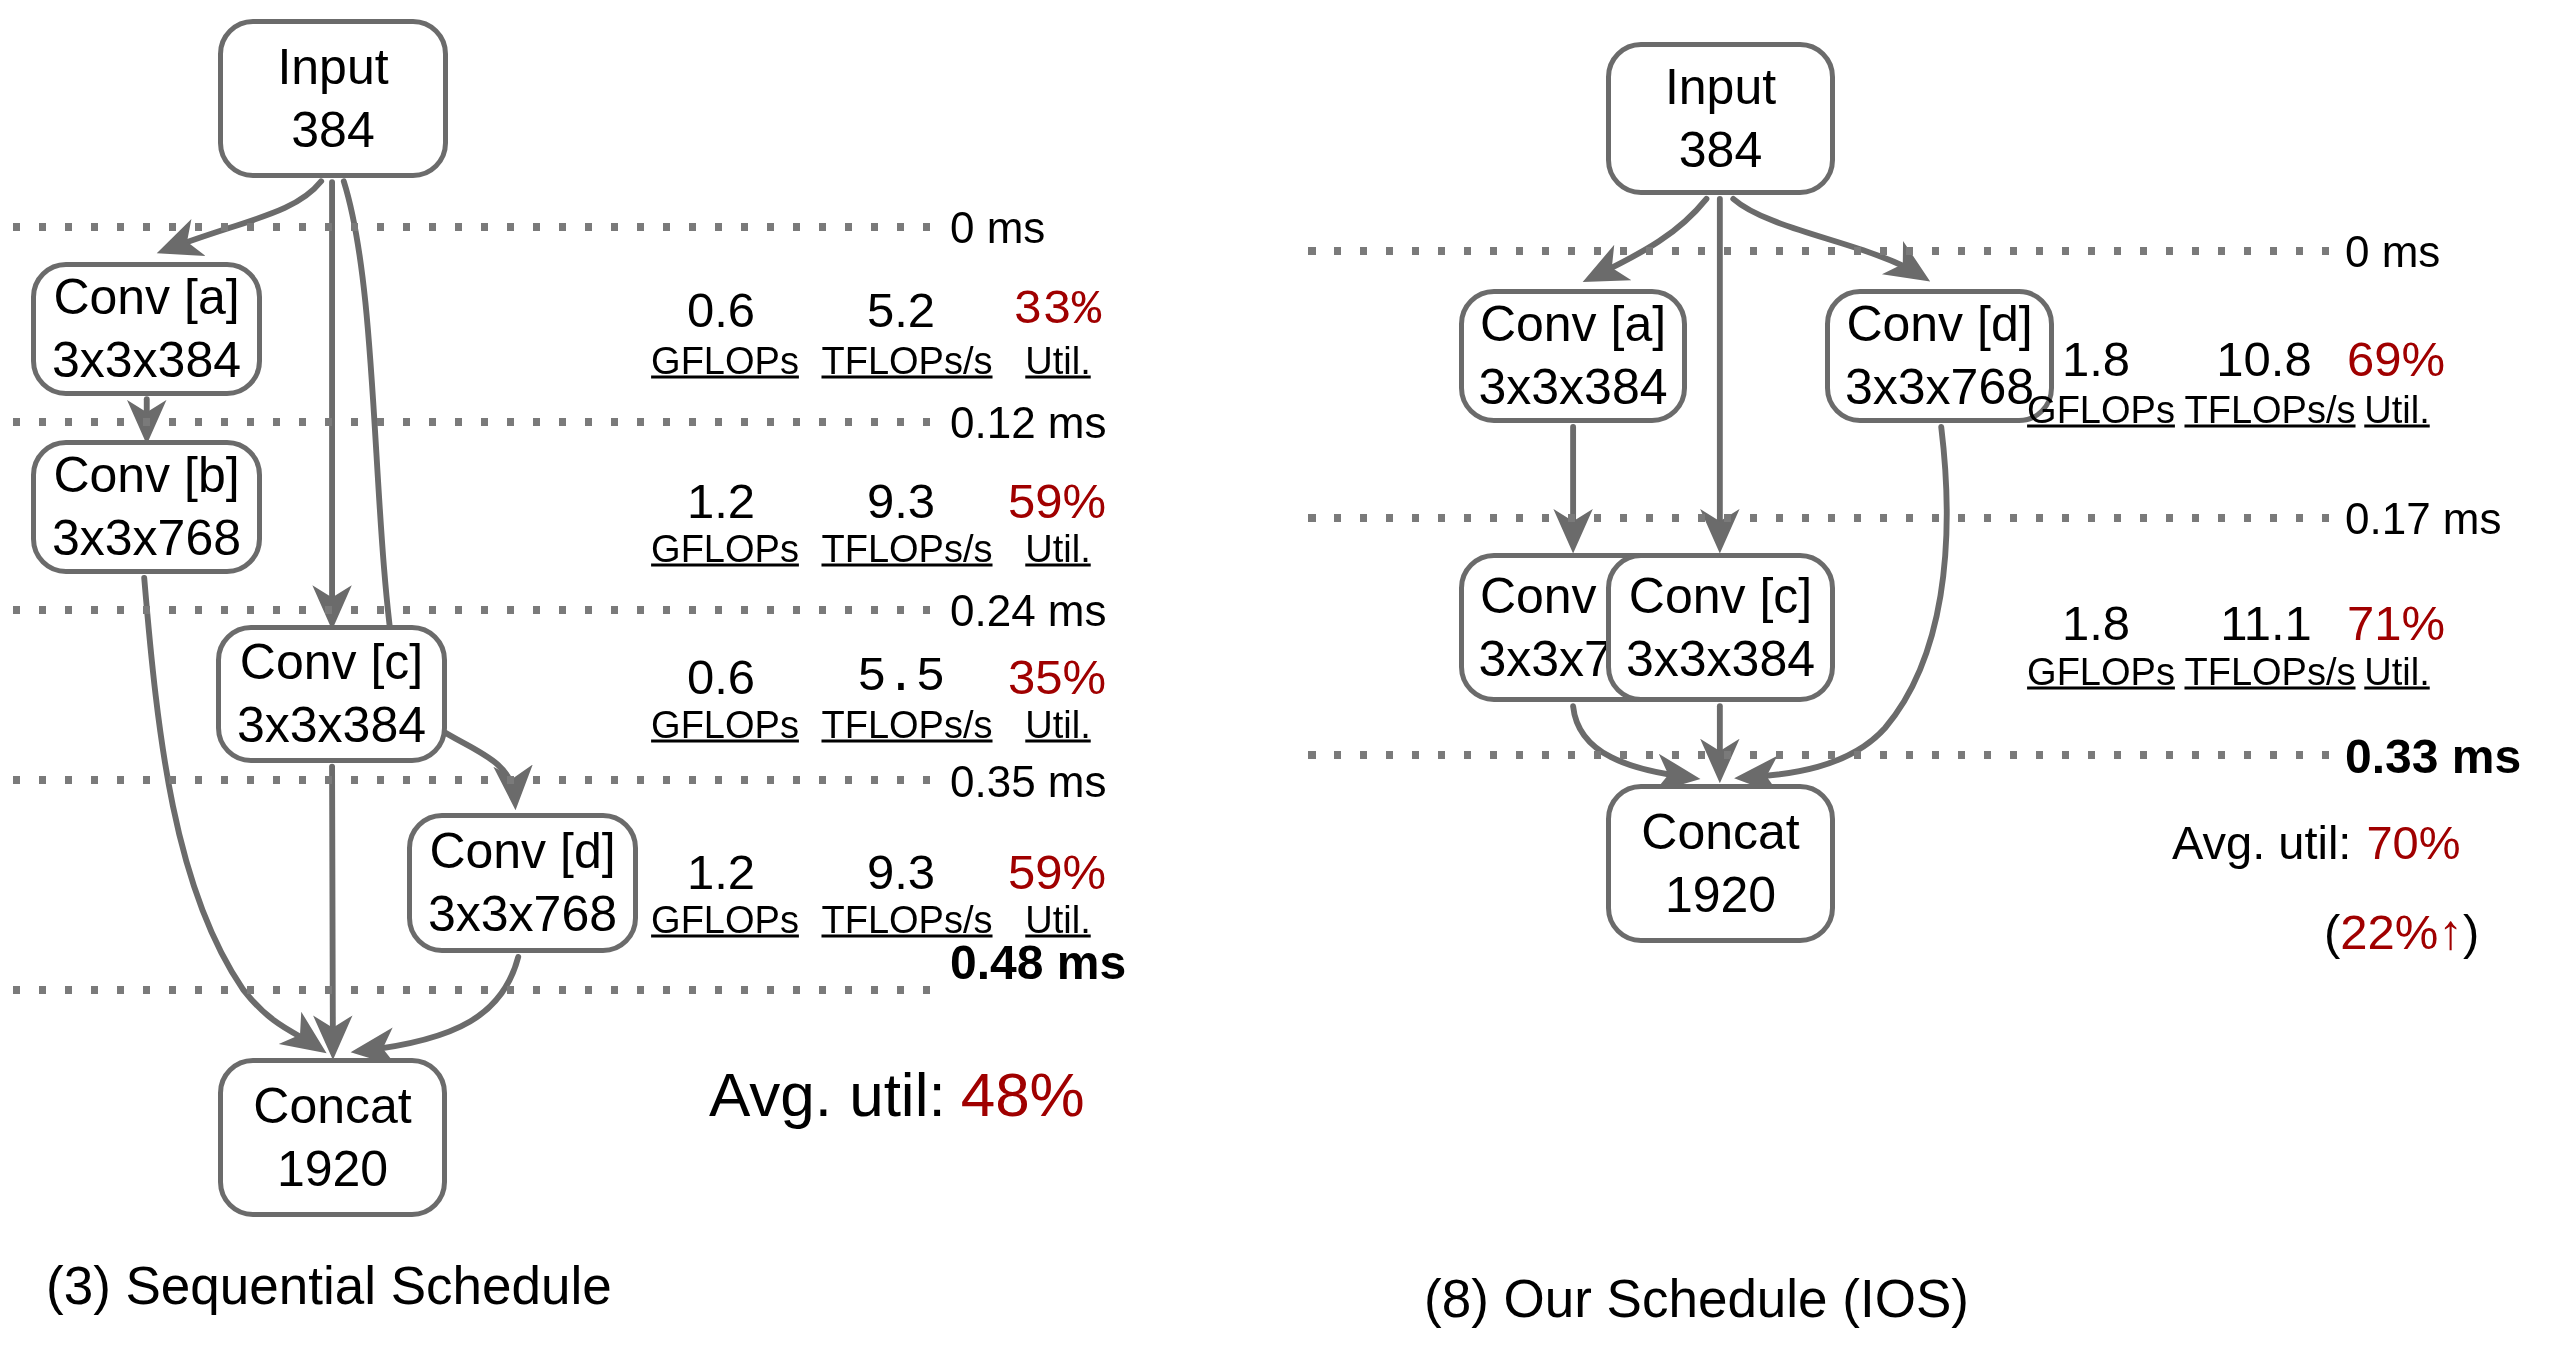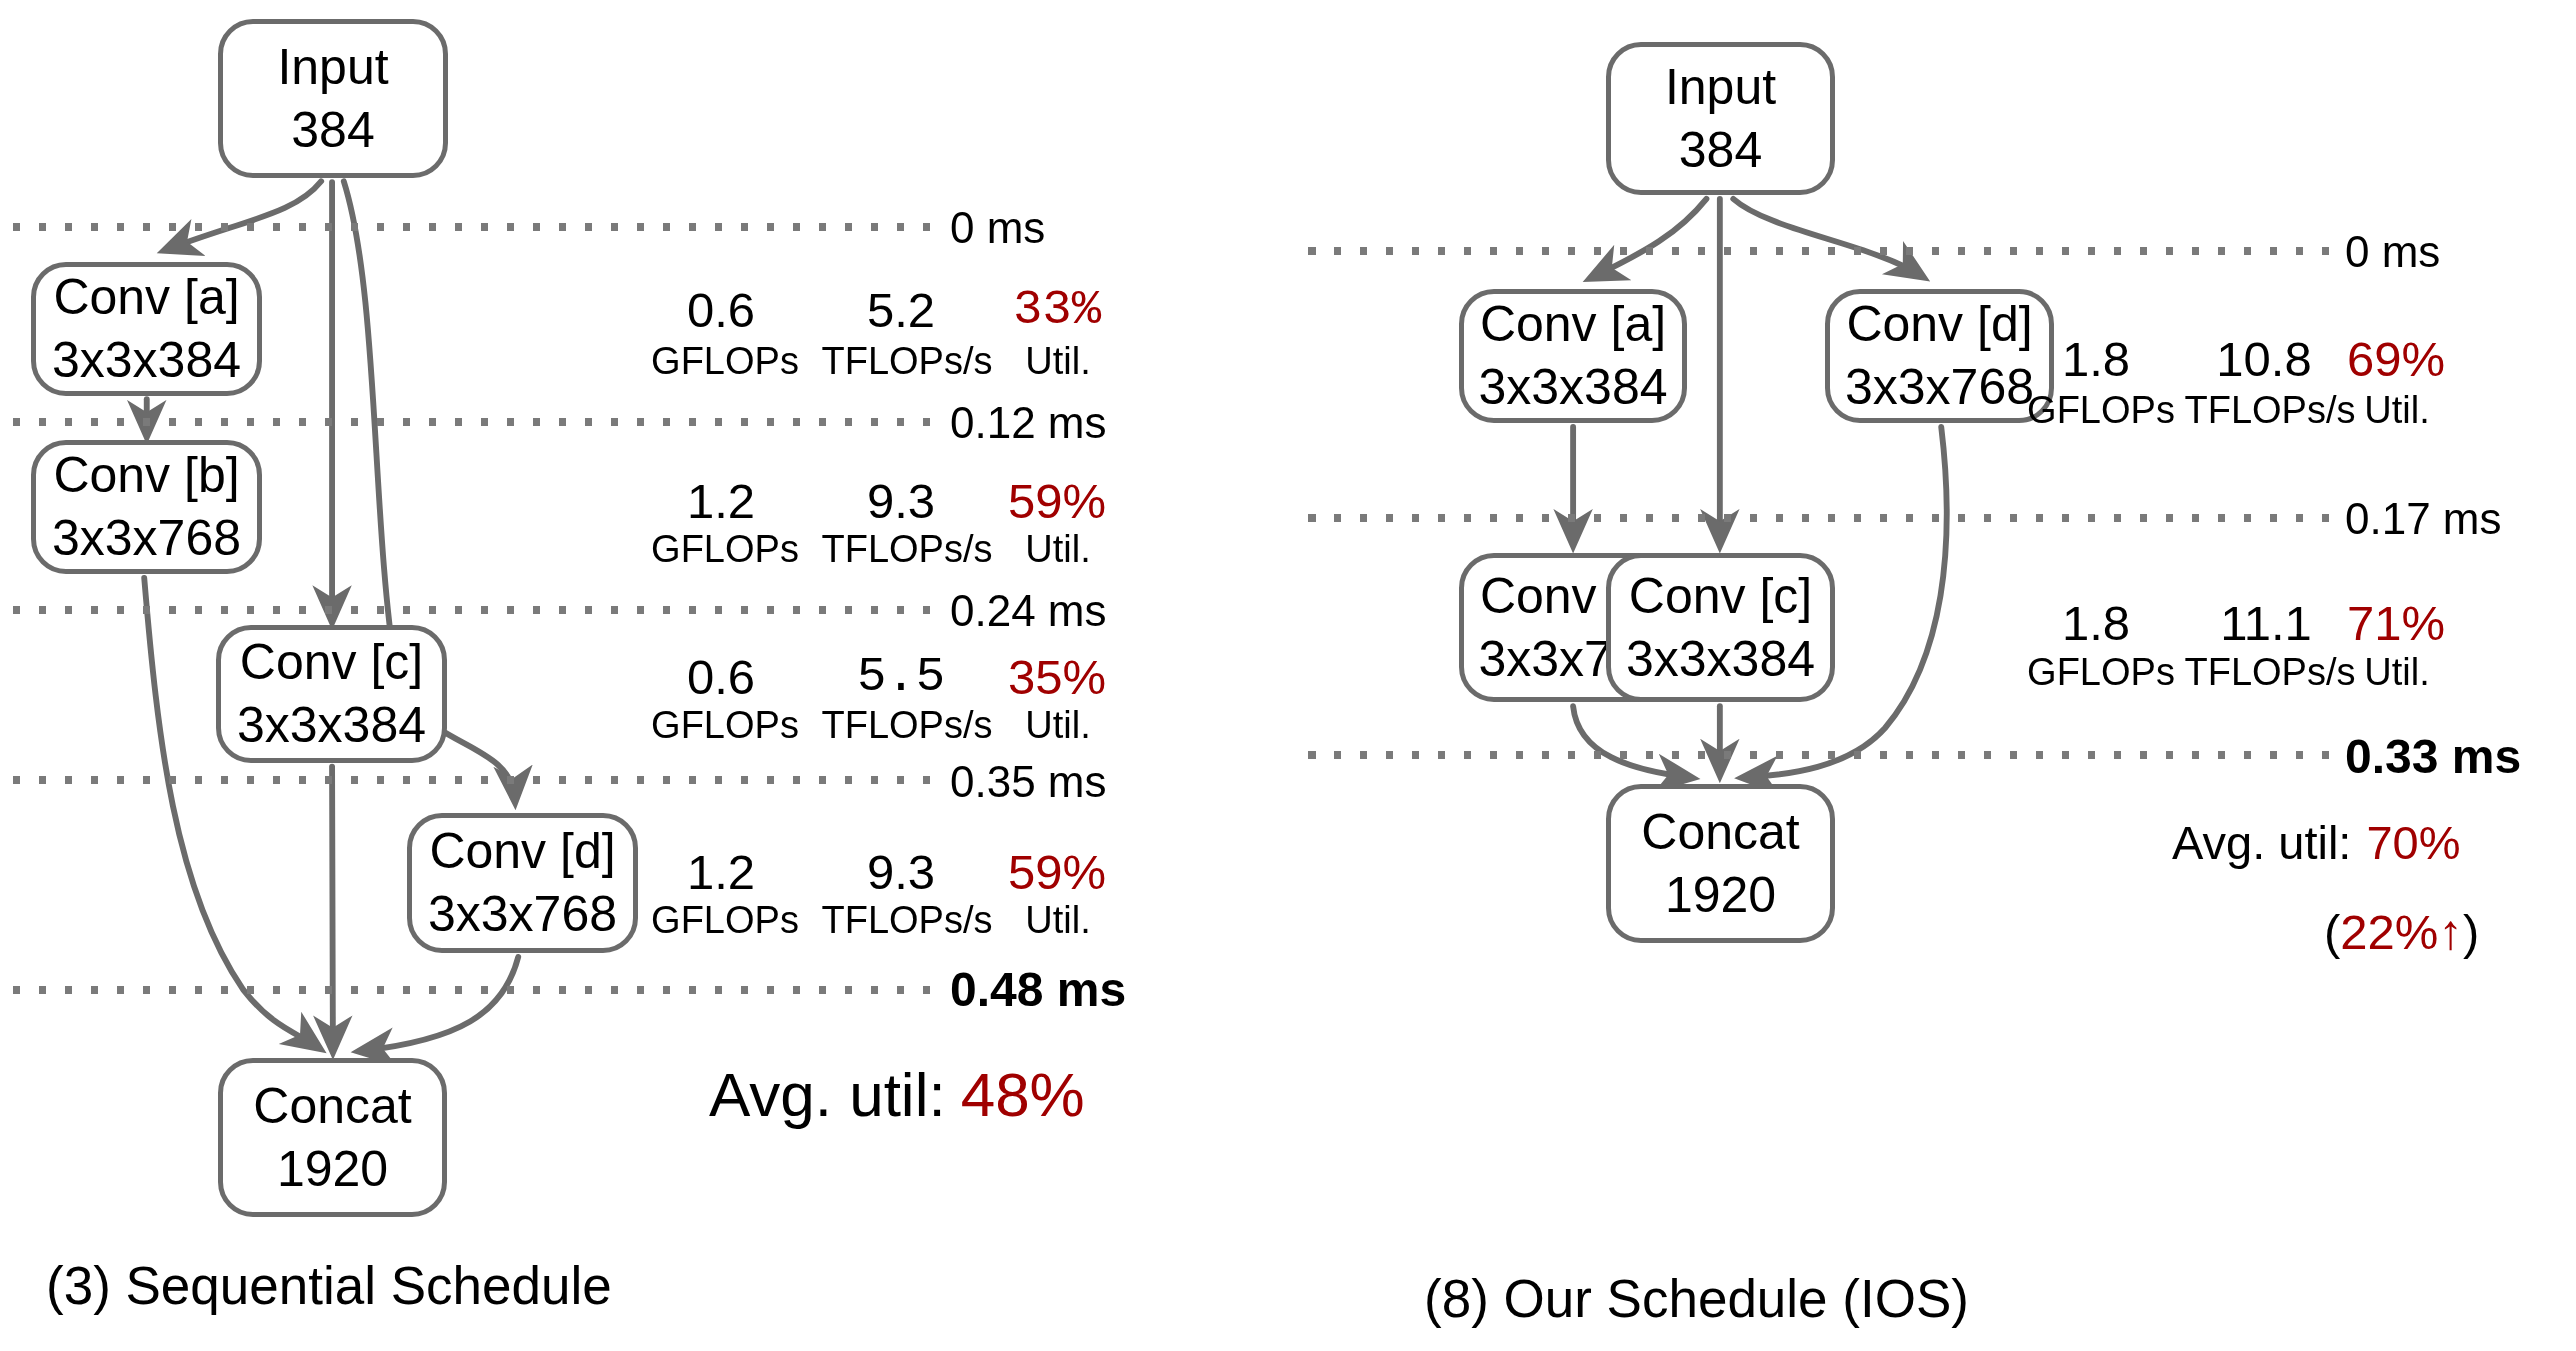--- a/index.html
+++ b/index.html
@@ -15,21 +15,21 @@
   }
   .dotline{
     position:absolute;height:7.5px;z-index:1;
     background:repeating-linear-gradient(90deg,#7A7A7A 0,#7A7A7A 7.5px,transparent 7.5px,transparent 26px);
   }
   .tlabel{
     position:absolute;font-size:44px;white-space:nowrap;transform:translateY(-50%);z-index:3;
   }
   .tlabel.bold{font-weight:bold;font-size:48px;}
   .mnum{position:absolute;font-size:49px;transform:translate(-50%,-50%);white-space:nowrap;z-index:3;}
-  .mlabel{position:absolute;font-size:38px;transform:translate(-50%,-50%);white-space:nowrap;z-index:3;}
+  .mlabel{position:absolute;font-size:38px;transform:translate(-50%,-50%);white-space:nowrap;z-index:3;text-decoration:underline;}
   .util{color:#A00000;}
   .avg{position:absolute;font-size:62px;white-space:nowrap;z-index:3;}
   .avg .gap{margin-right:15px;}
   .improve{position:absolute;font-size:49px;white-space:nowrap;z-index:3;}
   .caption{position:absolute;font-size:53px;white-space:nowrap;z-index:3;}
 </style>
 </head>
 <body>
 
 <div class="canvas">
@@ -65,21 +65,21 @@
     <div class="dotline" style="left:12.6px;top:223px;width:918px;"></div>
     <div class="dotline" style="left:12.6px;top:418px;width:918px;"></div>
     <div class="dotline" style="left:12.6px;top:606px;width:918px;"></div>
     <div class="dotline" style="left:12.6px;top:776px;width:918px;"></div>
     <div class="dotline" style="left:12.6px;top:986px;width:918px;"></div>
 
     <div class="tlabel" style="left:950px;top:228px;">0 ms</div>
     <div class="tlabel" style="left:950px;top:423px;">0.12 ms</div>
     <div class="tlabel" style="left:950px;top:611px;">0.24 ms</div>
     <div class="tlabel" style="left:950px;top:782px;">0.35 ms</div>
-    <div class="tlabel bold" style="left:950px;top:989px;">0.48 ms</div>
+    <div class="tlabel bold" style="left:950px;top:962px;">0.48 ms</div>
 
     <div class="node" style="left:218px;top:19px;width:230px;height:159px;">
       <span>Input</span>
       <span>384</span>
     </div>
     <div class="node" style="left:31px;top:262px;width:231px;height:134px;">
       <span>Conv [a]</span>
       <span>3x3x384</span>
     </div>
     <div class="node" style="left:31px;top:440px;width:231px;height:134px;">

